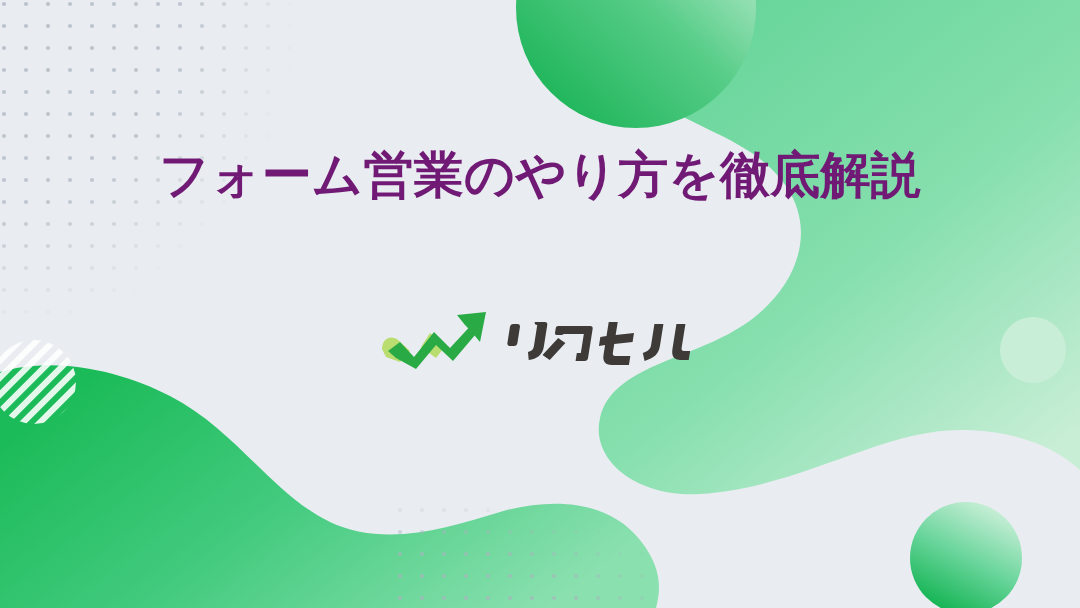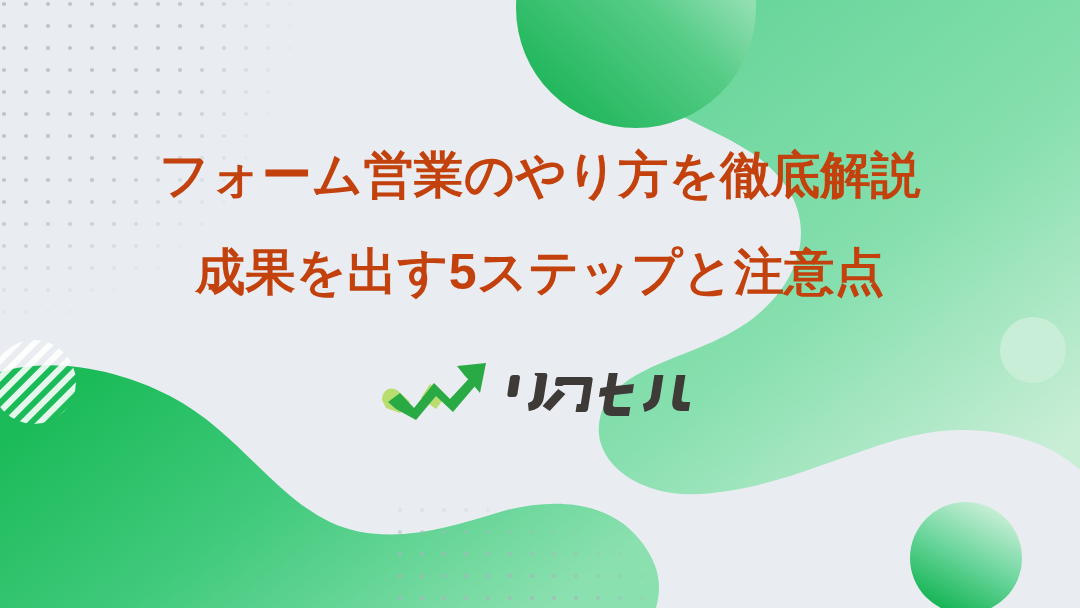--- a/index.html
+++ b/index.html
@@ -43,21 +43,21 @@
 
   .title-block {
     margin-top: 150px;
     width: 100%;
     text-align: center;
     user-select: text;
   }
 
   .title-line {
     display: block;
-    color: #c2410c;
+    color: #701a75;
     font-weight: 700;
     font-size: 50px;
     line-height: 1.02;
     letter-spacing: 0.005em;
     white-space: nowrap;
   }
   .title-line.line-1 { margin-bottom: 46px; }
 
   .logo-block {
     margin-top: 62px;
@@ -176,21 +176,20 @@
 
     <g mask="url(#maskBC)">
       <rect x="395" y="495" width="260" height="118" fill="url(#dotGrid)"></rect>
     </g>
   </svg>
 
   <div class="content">
 
     <div class="title-block">
       <span class="title-line line-1">フォーム営業のやり方を徹底解説</span>
-      <span class="title-line line-2">成果を出す5ステップと注意点</span>
     </div>
 
     <div class="logo-block">
 
       <svg class="logo-mark" viewBox="0 0 112 66" xmlns="http://www.w3.org/2000/svg" aria-hidden="true">
 
         <path d="M 2 40 C 2 30 10 26 17 30 L 30 42 L 20 53 L 6 48 Z" fill="#b9dd6e"></path>
         <path d="M 50 24 L 66 36 L 56 49 L 41 38 Z" fill="#b9dd6e"></path>
 
         <path d="M 8 42

